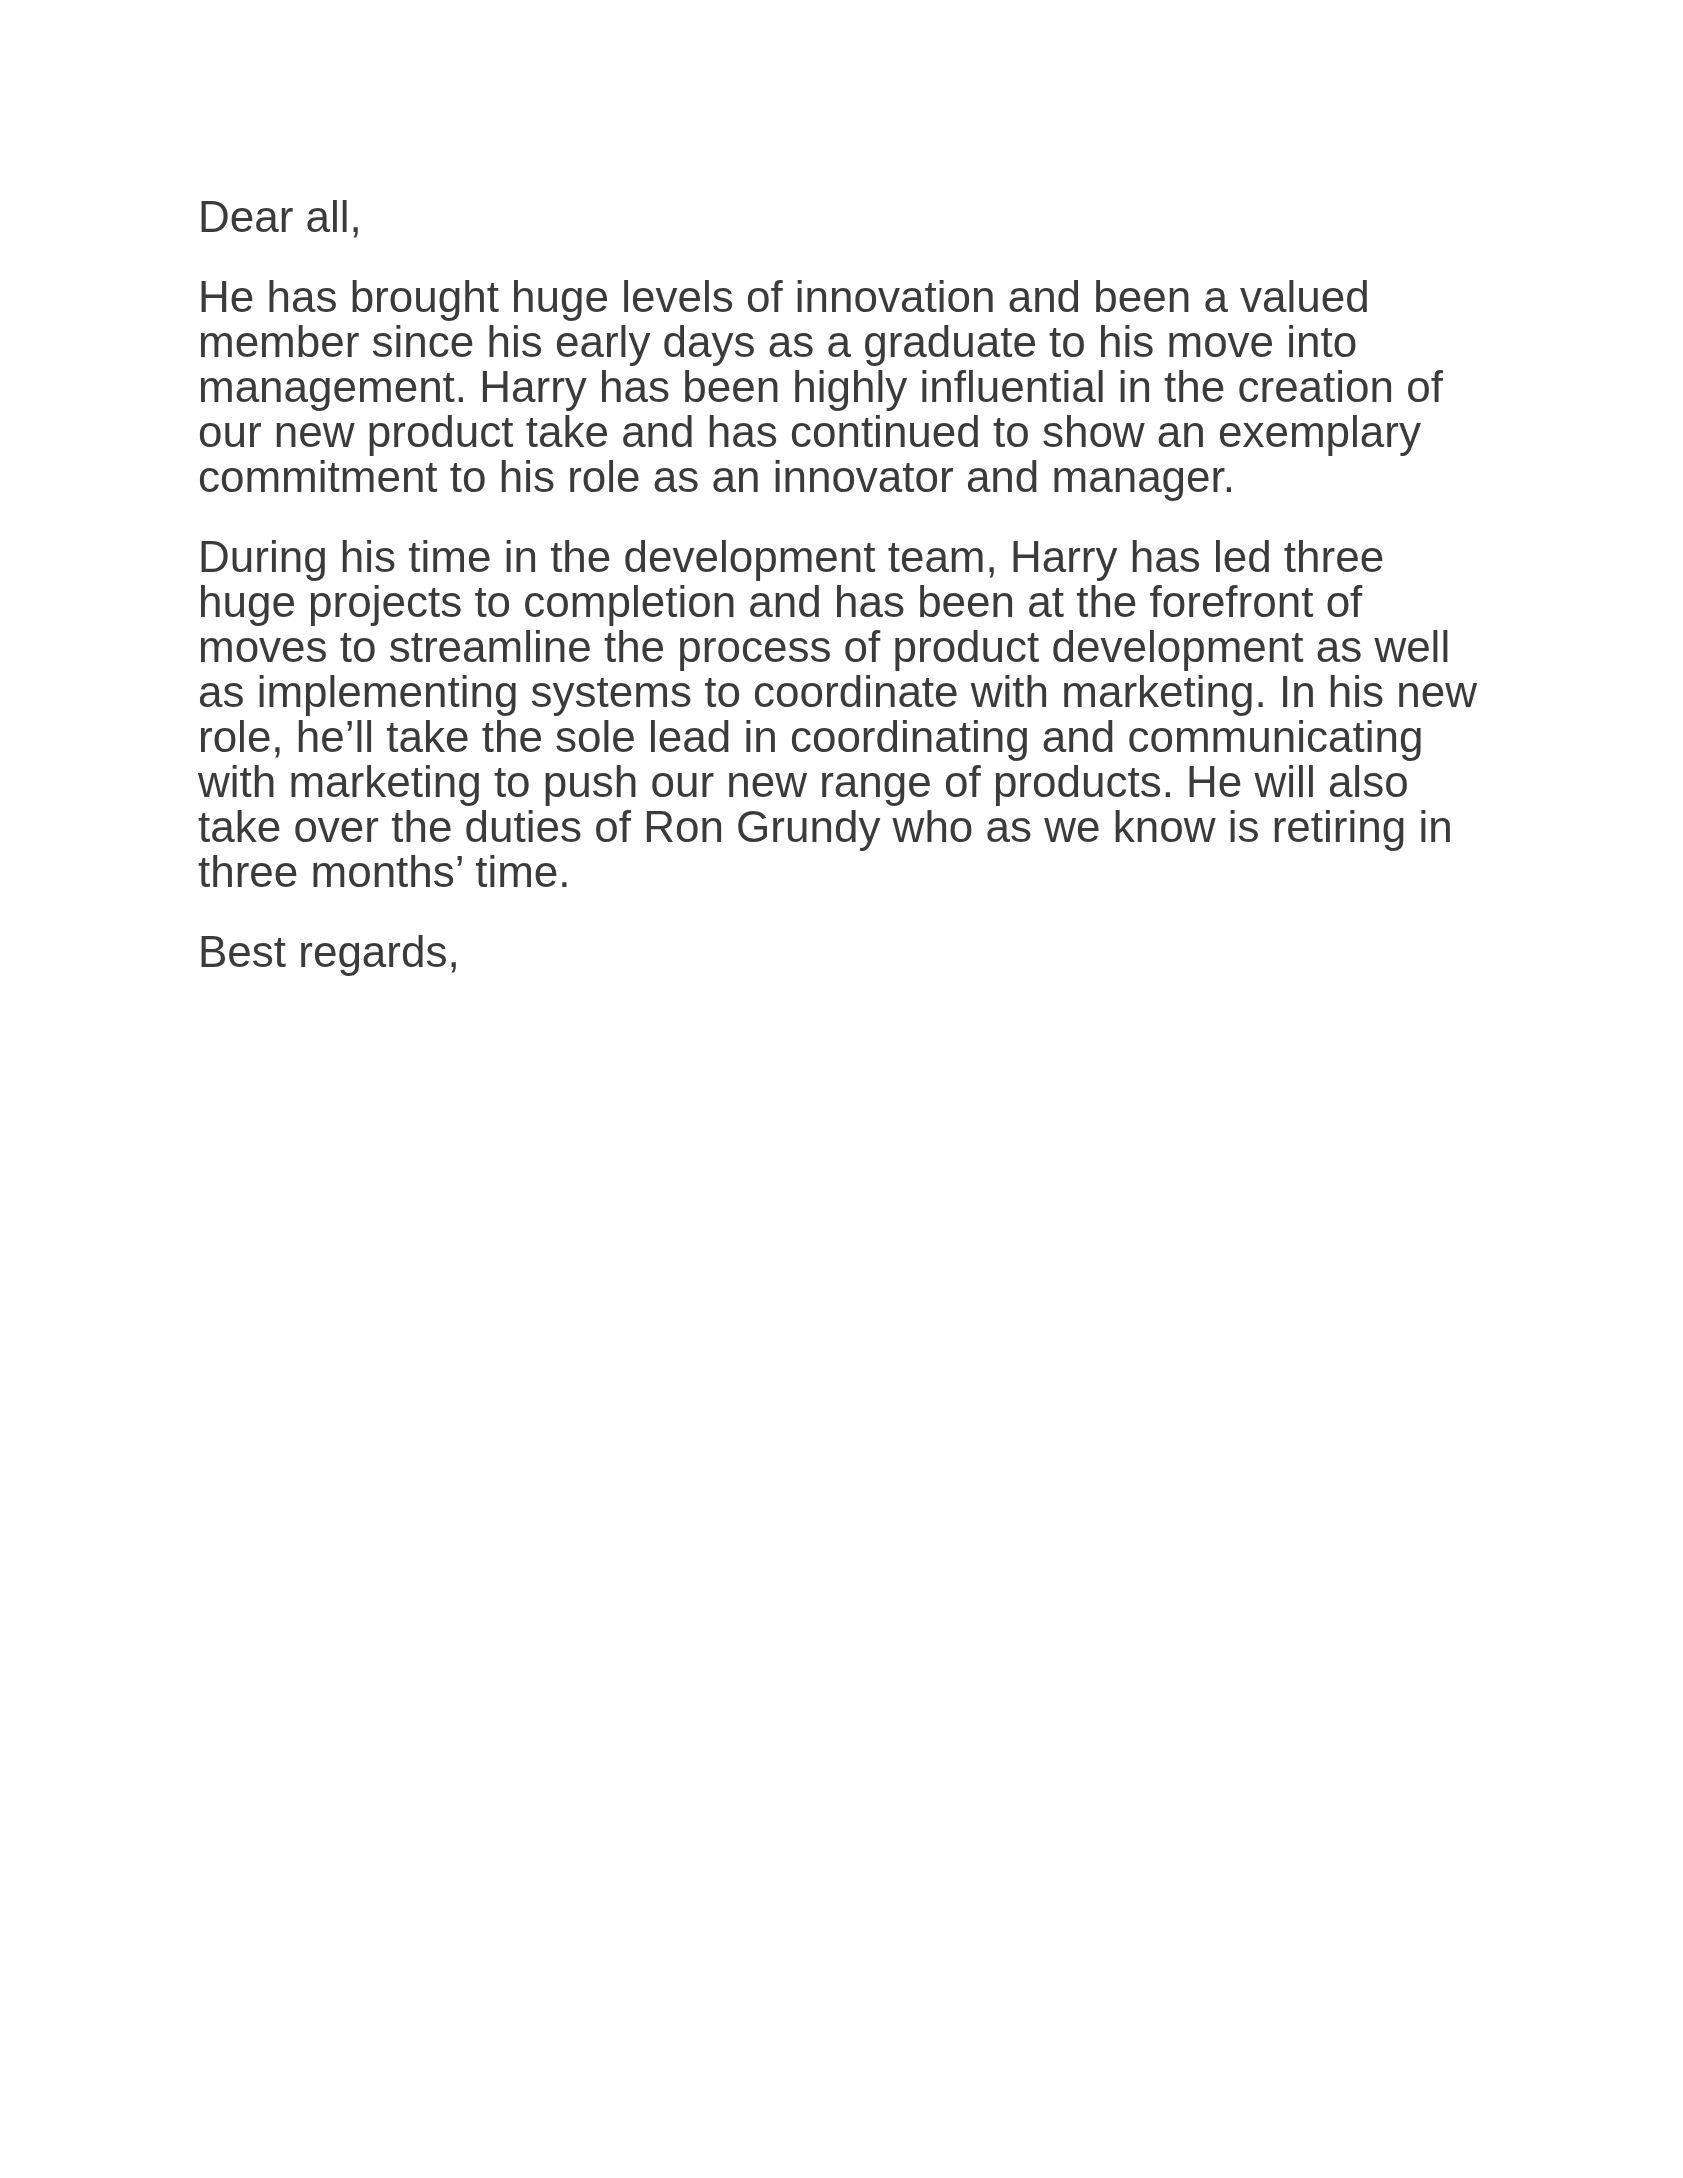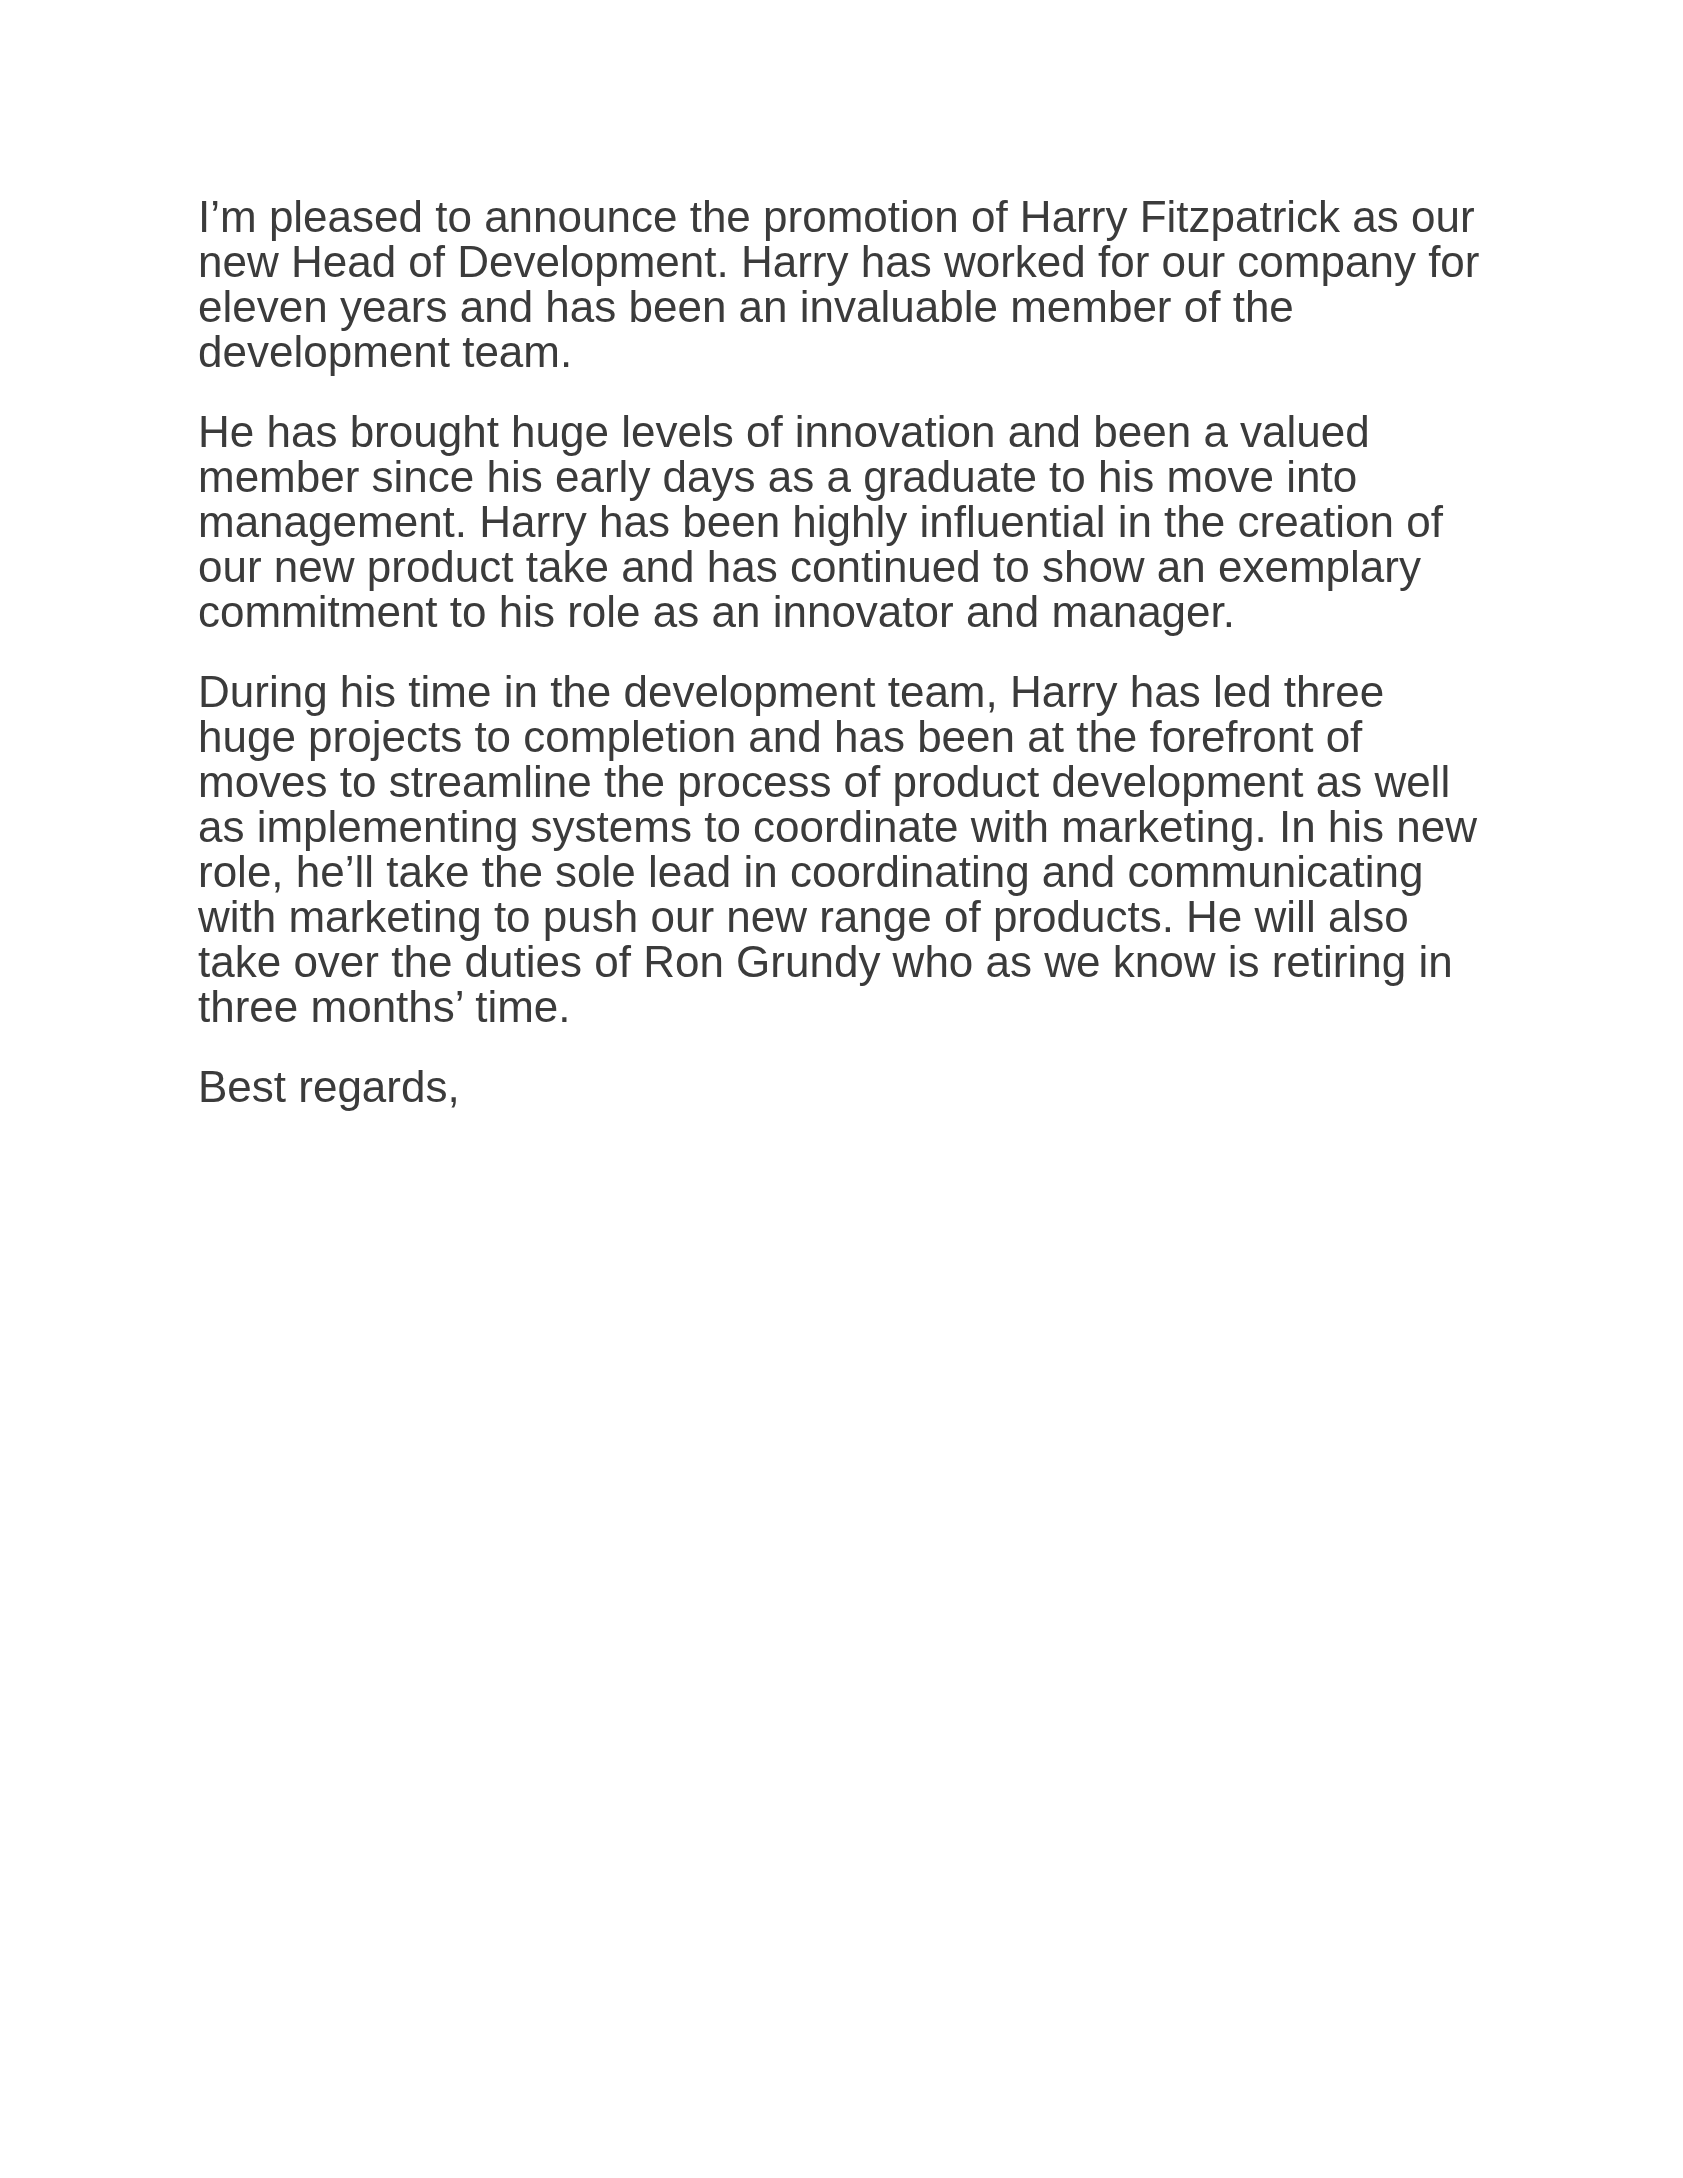--- a/index.html
+++ b/index.html
@@ -27,22 +27,22 @@
   }
   .page p {
     margin: 0 0 35px 0;
     padding: 0;
   }
 </style>
 </head>
 <body>
 
 <div class="page">
+  <p>Dear all,</p>
 
-  <p>I’m pleased to announce the promotion of Harry Fitzpatrick as our new Head of Development. Harry has worked for our company for eleven years and has been an invaluable member of the development team.</p>
 
   <p>He has brought huge levels of innovation and been a valued member since his early days as a graduate to his move into management. Harry has been highly influential in the creation of our new product take and has continued to show an exemplary commitment to his role as an innovator and manager.</p>
 
   <p>During his time in the development team, Harry has led three huge projects to completion and has been at the forefront of moves to streamline the process of product development as well as implementing systems to coordinate with marketing. In his new role, he’ll take the sole lead in coordinating and communicating with marketing to push our new range of products. He will also take over the duties of Ron Grundy who as we know is retiring in three months’ time.</p>
 
 
 
   <p>Best regards,</p>
 
 </div>

